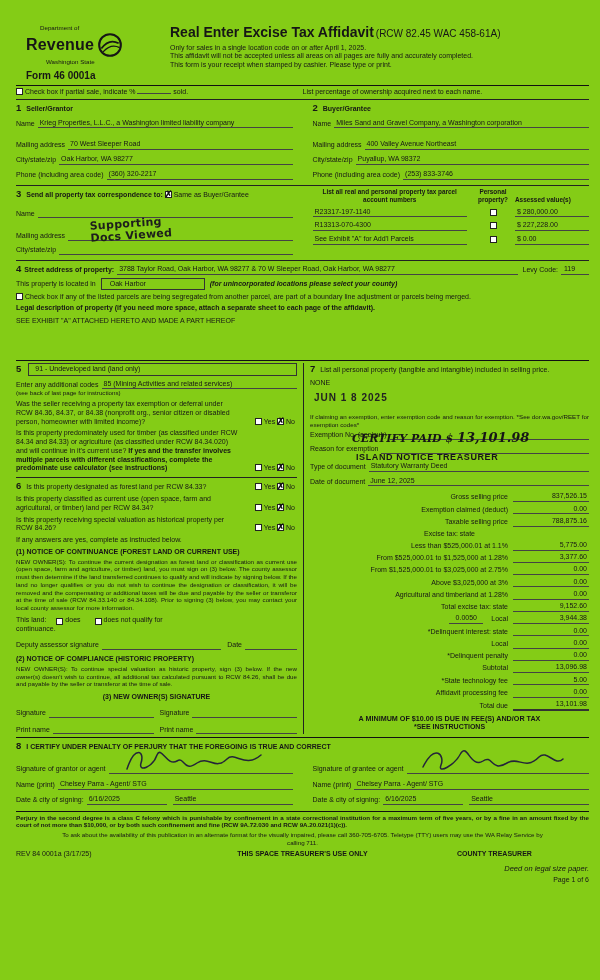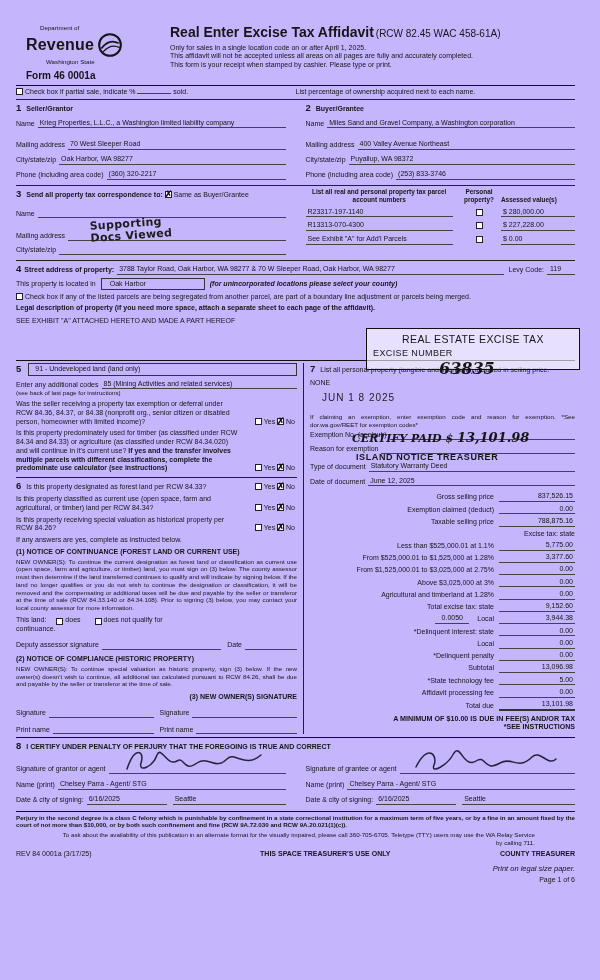--- a/index.html
+++ b/index.html
@@ -1,18 +1,18 @@
 <!DOCTYPE html>
 <html><head>
 <meta charset="utf-8">
 <style>
   *{margin:0;padding:0;box-sizing:border-box}
   html,body{background:#9b9b9b}
-  .page{width:600px;height:980px;margin:0 auto;background:#c4b5fd;position:relative;
-    font-family:"Liberation Sans",sans-serif;color:#161616;padding:24px 25px 6px 16px;
+  .page{width:600px;height:980px;margin:0 auto;background:#84cc16;position:relative;
+    font-family:"Liberation Sans",sans-serif;color:#161616;padding:24px 11px 6px 16px;
     font-size:7px;line-height:1.25;overflow:hidden}
   .b{font-weight:bold}
   .i{font-style:italic}
   .fine{font-size:6.2px}
   .sep{border:0;border-top:1px solid #222;margin:2px 0}
   .sep2{border:0;border-top:1.4px solid #111;margin:3px 0 2px}
   .cb{display:inline-block;width:7px;height:7px;border:1px solid #222;vertical-align:-1px;position:relative;background:#fff;flex:none}
   .cb.checked::after{content:"\2717";position:absolute;left:-1px;top:-3px;font-size:9px;font-weight:bold;color:#111}
   .fld{display:flex;align-items:flex-end;margin-top:5px}
   .flbl{white-space:nowrap;margin-right:3px}
@@ -50,30 +50,30 @@
   .col-r{flex:1;padding-left:6px;position:relative}
   .just{text-align:justify}
   
   .stamp-sup{position:absolute;left:90px;top:218px;transform:rotate(-4deg);font-weight:bold;
     font-size:11px;line-height:1.05;letter-spacing:.3px;color:#1d1d1d;font-family:"DejaVu Sans",sans-serif}
   .stamp-box{position:absolute;right:20px;top:328px;width:214px;border:1.6px solid #111;
     padding:4px 6px 10px;text-align:center;background:rgba(255,255,255,.6)}
   .stamp-box .t1{font-size:10.5px;letter-spacing:.4px}
   .stamp-box .t2{font-size:9px;letter-spacing:.4px;text-align:left;margin-top:2px}
   .stamp-num{position:absolute;left:72px;top:30px;font-size:16px}
-  .stamp-date{position:absolute;left:322px;top:392px;font-size:10px;font-weight:normal;letter-spacing:1px;color:#222}
+  .stamp-date{position:absolute;left:314px;top:392px;font-size:10px;font-weight:bold;letter-spacing:1px;color:#222}
   .stamp-amt{position:absolute;left:352px;top:430px;font-size:11px;white-space:nowrap}
   .stamp-amt .amt{font-size:13px}
   .stamp-treas{position:absolute;left:356px;top:452px;font-size:9px;font-weight:bold;letter-spacing:.6px}
   .sigwrap{position:relative;flex:1;border-bottom:1px solid #444;height:12px}
   .sig-svg{position:absolute;left:10px;bottom:-4px;width:150px;height:34px}
   .mh{position:absolute;right:86px;font-size:9px}
   
   .f-bottomrow{display:flex;align-items:flex-end;margin-top:3px}
-  .center{text-align:right}
+  .center{text-align:center}
 </style>
 </head>
 <body>
 
 <div class="page">
 
   <div class="hdr">
     <div class="logo">
       <div class="fine" style="padding-left:14px">Department of</div>
       <div class="agencyrow">
@@ -499,34 +499,29 @@
   <hr class="sep2" style="margin-top:6px">
 
   <div>
     <div class="b fine just">Perjury in the second degree is a class C felony which is punishable by confinement in a state correctional institution for a maximum term of five years, or by a fine in an amount fixed by the court of not more than $10,000, or by both such confinement and fine (RCW 9A.72.030 and RCW 9A.20.021(1)(c)).</div>
     <div class="fine center" style="margin-top:2px;padding:0 40px">To ask about the availability of this publication in an alternate format for the visually impaired, please call 360-705-6705. Teletype (TTY) users may use the WA Relay Service by calling 711.</div>
     <div class="f-bottomrow">
       <div style="width:33%">REV 84 0001a (3/17/25)</div>
       <div style="width:34%" class="b center">THIS SPACE TREASURER'S USE ONLY</div>
       <div style="width:33%" class="b center">COUNTY TREASURER</div>
     </div>
-    <div class="i" style="text-align:right;margin-top:6px;font-size:7.5px">Print on legal size paper.</div>
+    <div class="i" style="text-align:right;margin-top:6px;font-size:7.5px">Deed on legal size paper.</div>
     <div style="text-align:right;margin-top:2px">Page 1 of 6</div>
   </div>
 
   <div class="stamp-sup">
     <div>Supporting</div>
     <div>Docs Viewed</div>
   </div>
 
-  <div class="stamp-box">
-    <div class="t1">REAL ESTATE EXCISE TAX</div>
-    <div class="t2">EXCISE NUMBER</div>
-    <div class="stamp-num script">63835</div>
-  </div>
 
   <div class="stamp-date">JUN 1 8 2025</div>
 
   <div class="stamp-amt script">
     <span>CERTIFY PAID $</span>
     <span class="amt">13,101.98</span>
   </div>
 
   <div class="stamp-treas">ISLAND NOTICE TREASURER</div>
 

